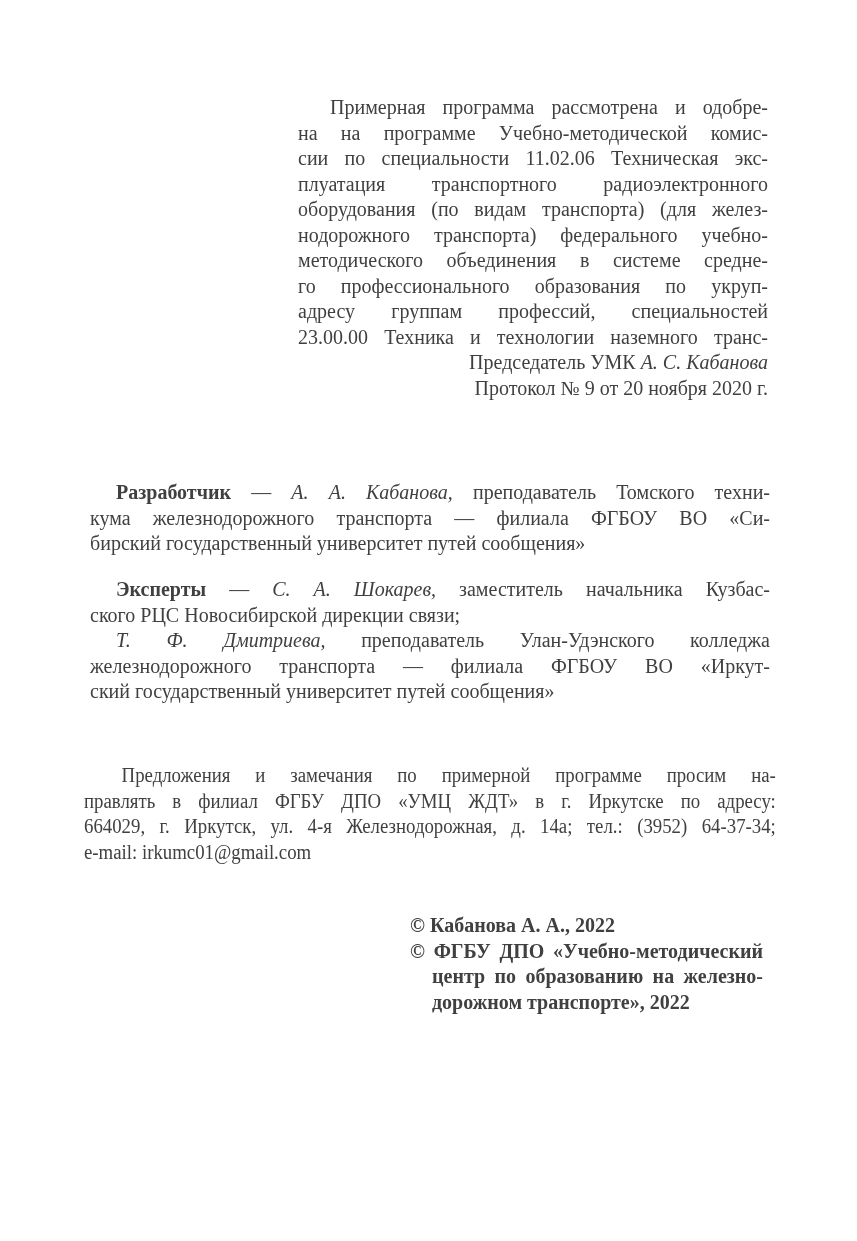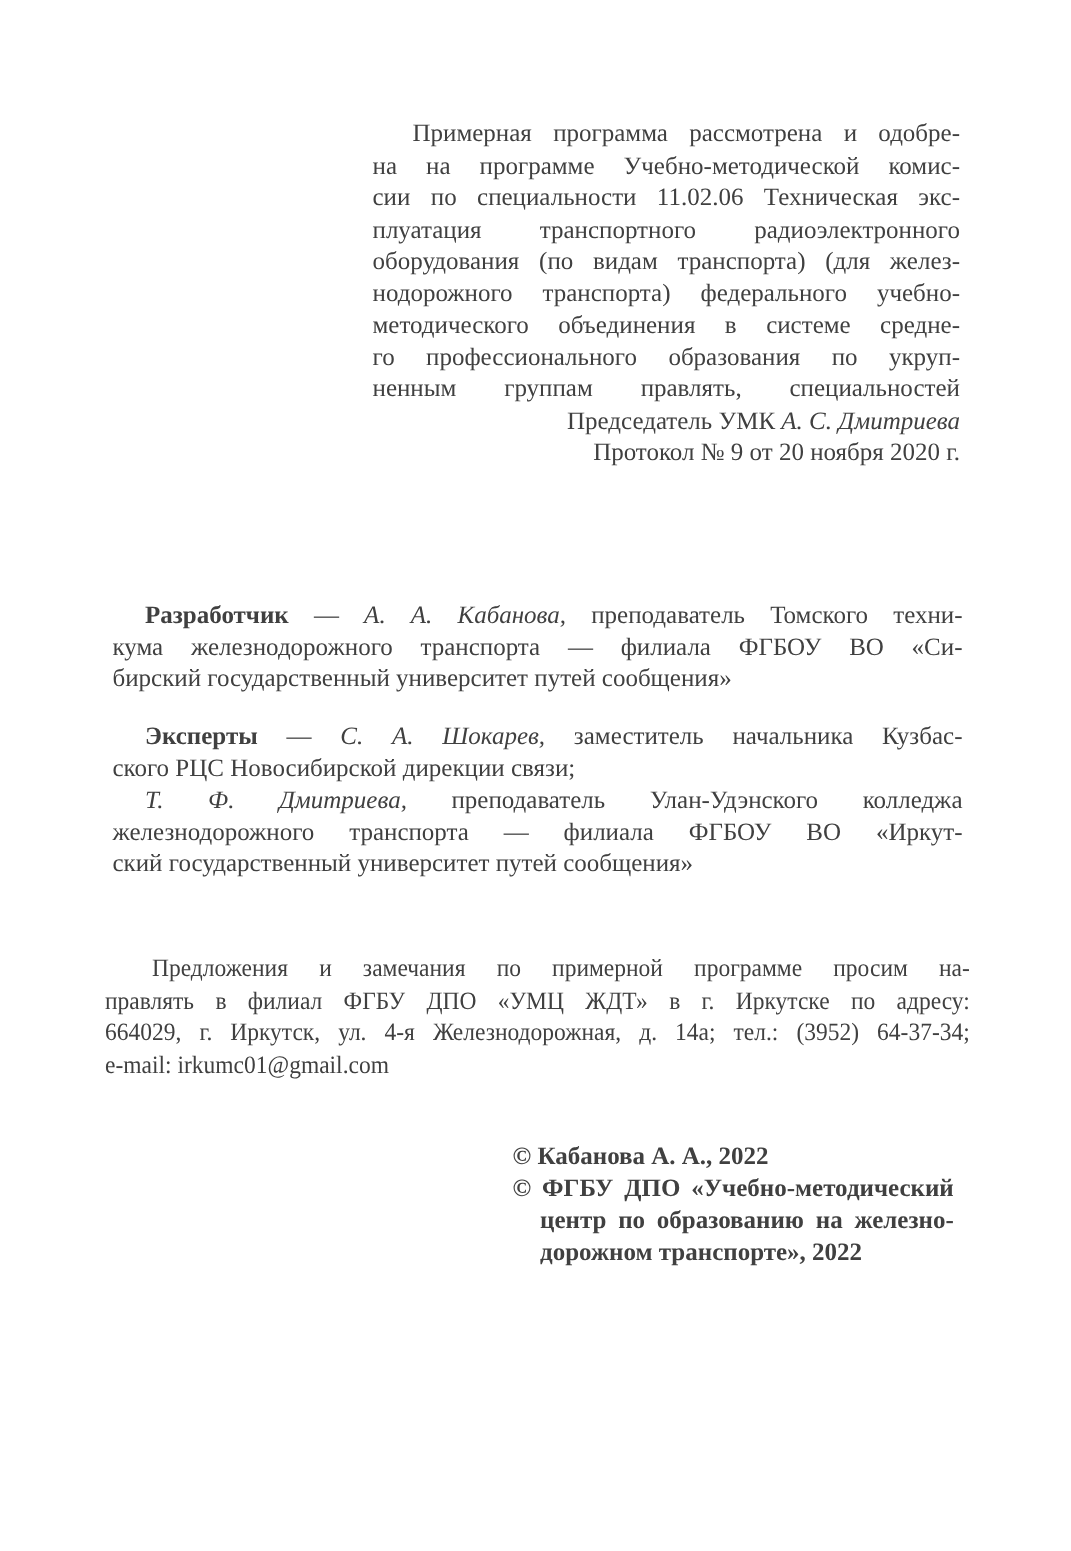--- a/index.html
+++ b/index.html
@@ -50,24 +50,25 @@
 
   <section class="blk" id="approval-block">
     <div class="jl ind32">Примерная программа рассмотрена и одобре-</div>
     <div class="jl">на на программе Учебно-методической комис-</div>
     <div class="jl">сии по специальности 11.02.06 Техническая экс-</div>
     <div class="jl">плуатация транспортного радиоэлектронного</div>
     <div class="jl">оборудования (по видам транспорта) (для желез-</div>
     <div class="jl">нодорожного транспорта) федерального учебно-</div>
     <div class="jl">методического объединения в системе средне-</div>
     <div class="jl">го профессионального образования по укруп-</div>
-    <div class="jl">ненным группам правлять, специальностей</div>
+    <div class="jl">адресу группам профессий, специальностей</div>
+    <div class="jl">23.00.00 Техника и технологии наземного транс-</div>
     <div class="rl">
       <span>Председатель УМК</span>
-      <i>А. С. Дмитриева</i>
+      <i>А. С. Кабанова</i>
     </div>
     <div class="rl">Протокол № 9 от 20 ноября 2020 г.</div>
   </section>
 
   <section class="blk" id="developer-block">
     <div class="jl ind26">
       <b>Разработчик</b><span> — </span><i>А. А. Кабанова,</i><span> преподаватель Томского техни-</span>
     </div>
     <div class="jl">кума железнодорожного транспорта — филиала ФГБОУ ВО «Си-</div>
     <div class="ll">бирский государственный университет путей сообщения»</div>

